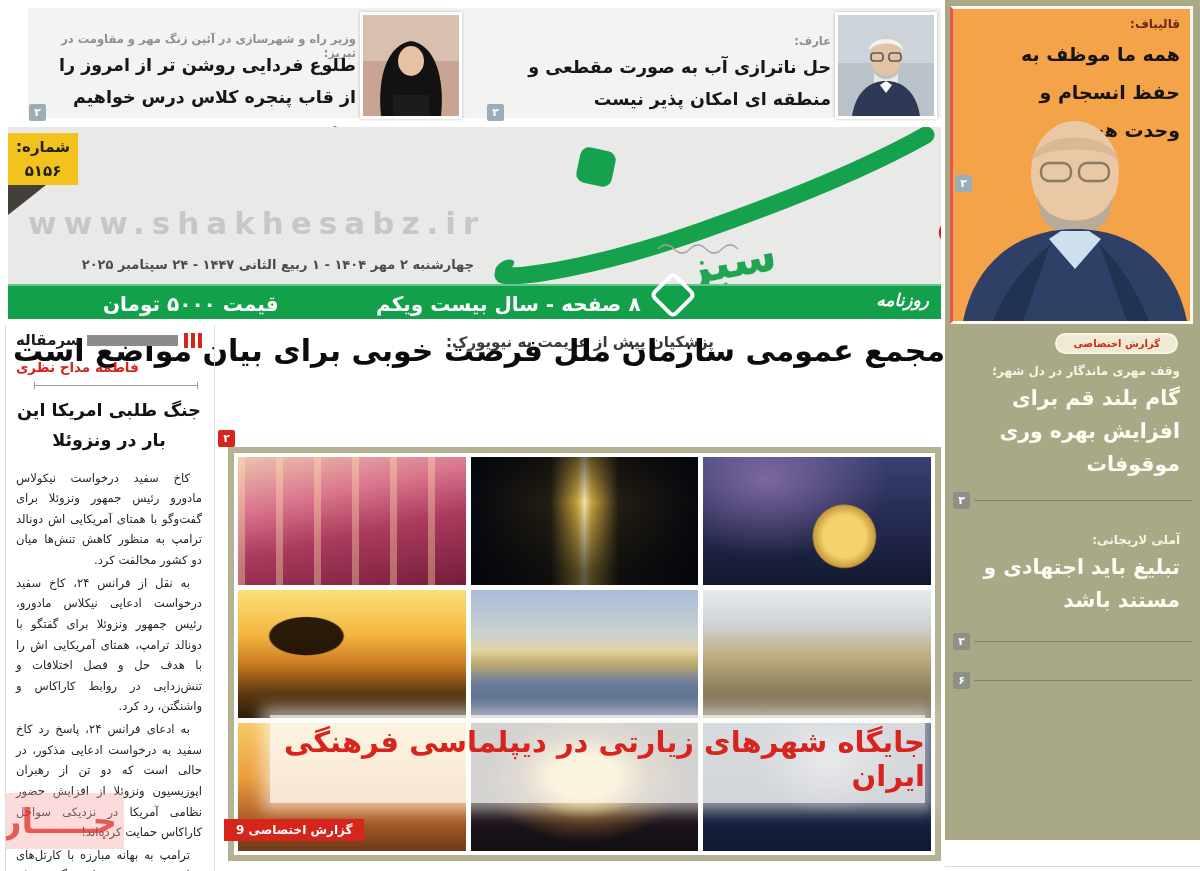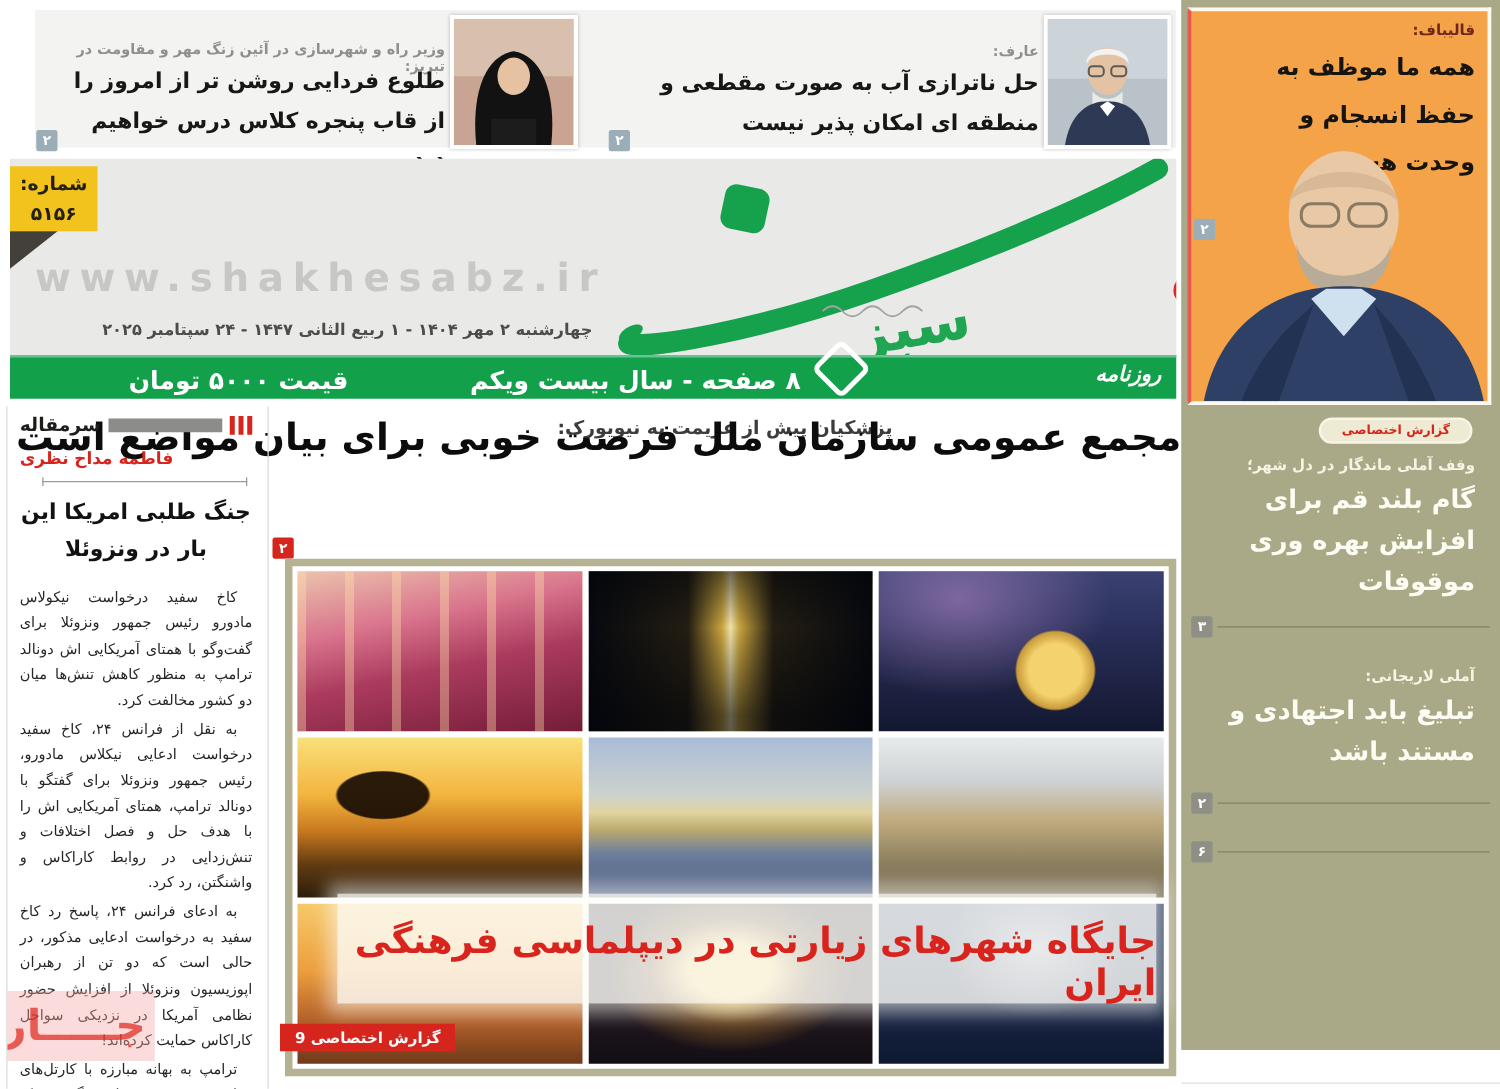--- a/index.html
+++ b/index.html
@@ -34,21 +34,21 @@
   .gb-diamond{position:absolute;left:648px;top:-8px;width:26px;height:26px;border:4px solid #ffffff;border-radius:6px;transform:rotate(45deg);}
   .rooznameh{position:absolute;right:12px;top:4px;color:#fff;font-size:17px;font-style:italic;font-weight:bold;}
   
   .lead-kicker{left:215px;top:333px;width:730px;text-align:center;font-size:15px;font-weight:bold;color:#3c3c3a;}
   .lead-headline{left:215px;top:333px;width:730px;text-align:center;font-size:30px;font-weight:900;color:#0c0c0c;white-space:nowrap;}
   
   .grid-wrap{left:228px;top:447px;width:713px;height:414px;border:6px solid #b5b294;background:#fff;box-sizing:border-box;padding:4px;}
   .pgrid{display:grid;width:100%;height:100%;grid-template-columns:1fr 1fr 1fr;grid-template-rows:1fr 1fr 1fr;gap:5px;}
   .pcell{width:100%;height:100%;}
   .cap-band{position:absolute;left:36px;right:10px;top:262px;height:88px;background:rgba(253,253,249,.82);
-    display:flex;align-items:flex-end;justify-content:center;box-shadow:0 0 14px 8px rgba(253,253,249,.55);}
+    display:flex;align-items:center;justify-content:center;box-shadow:0 0 14px 8px rgba(253,253,249,.55);}
   .cap-band span{color:#d8241c;font-size:29px;font-weight:900;}
   .grid-tag{position:absolute;left:-10px;bottom:14px;background:#d6251d;color:#fff;font-size:12px;font-weight:bold;padding:4px 12px;}
   
   .editorial{left:5px;top:325px;width:210px;height:546px;border-left:1px solid #dcdcda;border-right:1px solid #dcdcda;
     box-sizing:border-box;padding:6px 12px 0 10px;overflow:hidden;}
   .ed-head{display:flex;align-items:center;gap:6px;}
   .ed-label{font-size:15px;font-weight:900;color:#1d1d1b;}
   .ed-bar{flex:1;height:11px;background:#8c8c8a;}
   .ed-stripes{display:flex;gap:3px;}
   .ed-stripes i{width:4px;height:15px;background:#d6251d;display:block;}
@@ -213,21 +213,21 @@
       <path d="M40 210 C60 160 92 140 98 132 L70 210 Z" fill="#223252"></path>
       <path d="M196 210 C176 160 152 140 146 132 L174 210 Z" fill="#223252"></path>
     </svg>
     <div class="pbadge" style="position:absolute;left:2px;top:166px;">۲</div>
   </div>
 
   <div class="sb-flow">
     <div class="sb-label">گزارش اختصاصی</div>
 
     <div class="sb-item">
-      <div class="sb-kicker">وقف آملی ماندگار در دل شهر؛</div>
+      <div class="sb-kicker">وقف مهری ماندگار در دل شهر؛</div>
       <div class="sb-headline">گام بلند قم برای افزایش بهره وری موقوفات</div>
       <div class="sb-foot">
         <span class="pbadge dark">۳</span>
         <span class="line"></span>
       </div>
     </div>
 
     <div class="sb-item" style="margin-top:24px;">
       <div class="sb-kicker">آملی لاریجانی:</div>
       <div class="sb-headline">تبلیغ باید اجتهادی و مستند باشد</div>

